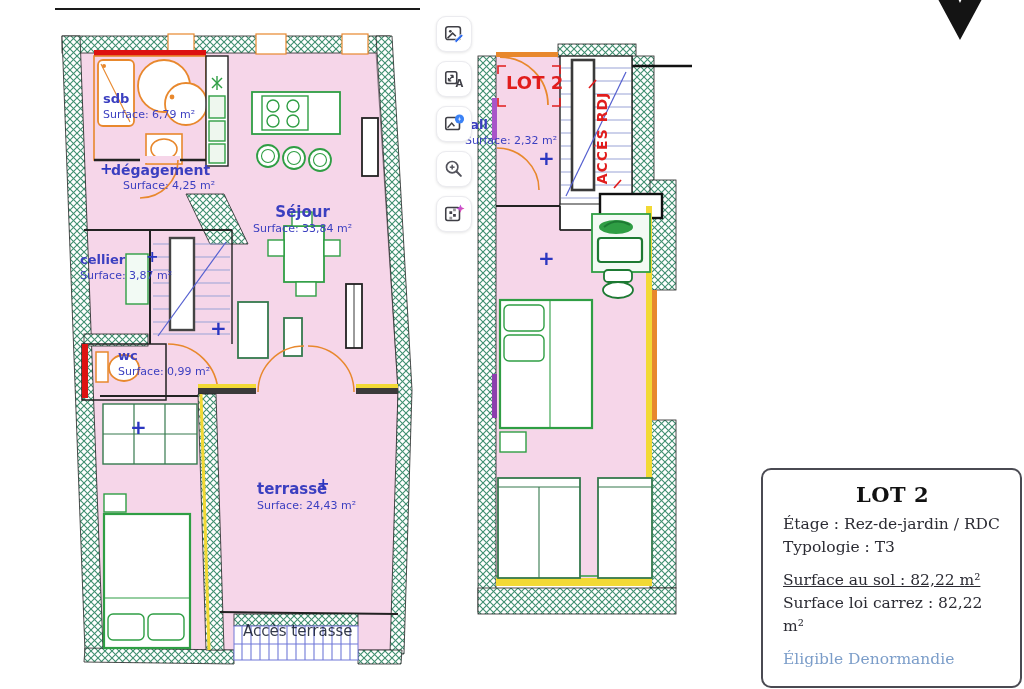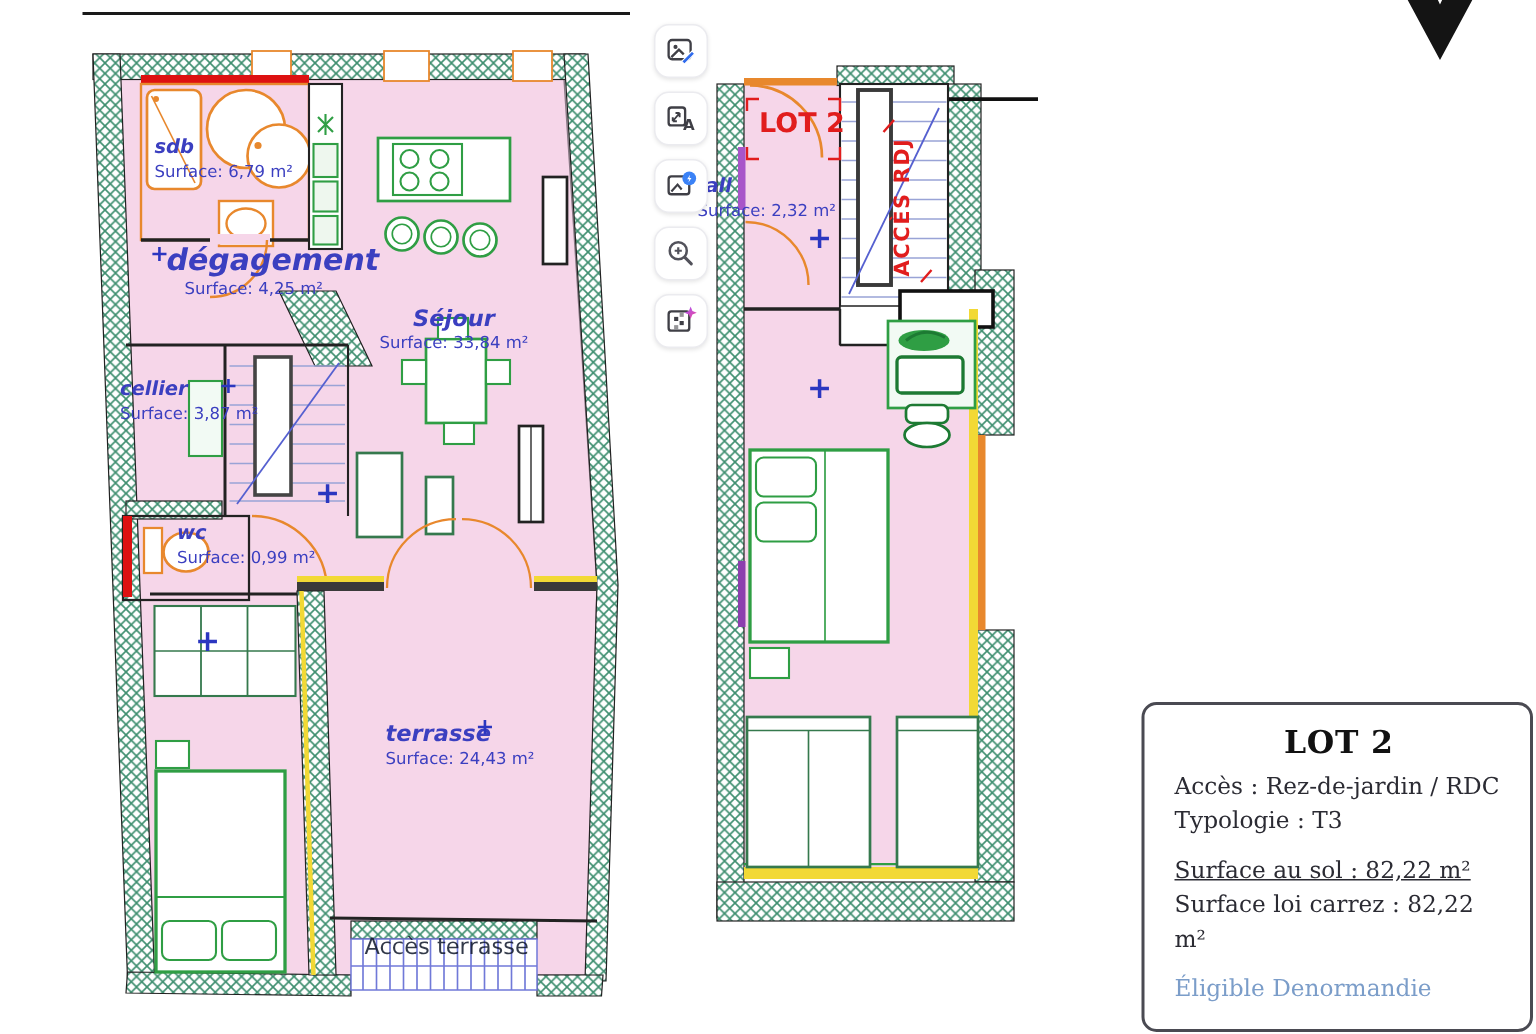--- a/index.html
+++ b/index.html
@@ -3,21 +3,21 @@
 <meta charset="utf-8">
 <style>
   html,body{margin:0;padding:0;}
   body{width:1024px;height:689px;background:#ffffff;font-family:"DejaVu Sans",sans-serif;overflow:hidden;}
   .stage{position:relative;width:1024px;height:689px;background:#fff;overflow:hidden;}
   svg{display:block;}
   .plan-svg{position:absolute;left:0;top:0;}
 
   
   .room-label{position:absolute;color:#3b3fc0;line-height:1.15;pointer-events:none;white-space:nowrap;}
-  .room-label .rname{font-weight:bold;font-size:13px;font-style:italic;}
+  .room-label .rname{font-weight:bold;font-size:13px;}
   .room-label .rname.big{font-size:15px;}
   .room-label .rsurf{font-size:11px;margin-top:2px;}
   .red-label{position:absolute;color:#e11d1d;font-weight:bold;white-space:nowrap;}
   .plus-mark{position:absolute;color:#2b36c0;font-size:20px;font-weight:bold;line-height:1;pointer-events:none;}
   .access-terrasse{position:absolute;color:#0f172a;font-size:15px;opacity:.85;white-space:nowrap;}
   .acces-rdj{position:absolute;left:537px;top:130px;width:130px;text-align:center;transform:rotate(-90deg);transform-origin:center;font-size:14px;letter-spacing:1px;}
 
   
   .toolbar{position:absolute;left:436px;top:16px;display:flex;flex-direction:column;gap:9px;}
   .tool-btn{width:36px;height:36px;background:#fff;border:1px solid #ebebef;border-radius:10px;box-shadow:0 1px 3px rgba(0,0,0,.10);display:flex;align-items:center;justify-content:center;cursor:pointer;padding:0;}
@@ -266,21 +266,21 @@
       <rect x="598" y="478" width="54" height="100" fill="#fff" stroke="#35794d" stroke-width="1.8"></rect>
       <line x1="598" y1="487" x2="652" y2="487" stroke="#35794d" stroke-width="1.1"></line>
     </g>
   </svg>
 
   <div class="room-label" style="left:103px;top:92px;">
     <div class="rname">sdb</div>
     <div class="rsurf">Surface: 6,79 m²</div>
   </div>
   <div class="room-label" style="left:111px;top:162px;">
-    <div class="rname" style="font-size:20px;text-align:right;">dégagement</div>
+    <div class="rname" style="font-size:14px;">dégagement</div>
     <div class="rsurf" style="margin-left:12px;">Surface: 4,25 m²</div>
   </div>
   <div class="room-label" style="left:253px;top:204px;text-align:center;">
     <div class="rname big">Séjour</div>
     <div class="rsurf">Surface: 33,84 m²</div>
   </div>
   <div class="room-label" style="left:80px;top:253px;">
     <div class="rname">cellier</div>
     <div class="rsurf">Surface: 3,87 m²</div>
   </div>
@@ -349,21 +349,21 @@
         <rect x="11" y="12" width="3" height="3" fill="#3f3f46"></rect>
         <rect x="7" y="15" width="3" height="3" fill="#3f3f46" opacity=".55"></rect>
         <rect x="11" y="6" width="3" height="3" fill="#3f3f46" opacity=".55"></rect>
         <path d="M19,1.5 L20.3,4.7 L23.5,6 L20.3,7.3 L19,10.5 L17.7,7.3 L14.5,6 L17.7,4.7 Z" fill="url(#starGrad)"></path>
       </svg>
     </button>
   </div>
 
   <div class="lot-card">
     <div class="title">LOT 2</div>
-    <div class="row">Accès : Rez-de-jardin / RDC</div>
+    <div class="row">Étage : Rez-de-jardin / RDC</div>
     <div class="row">Typologie : T3</div>
     <div class="row gap">Surface au sol : 82,22 m²</div>
     <div class="row">Surface loi carrez : 82,22 m²</div>
     <div class="link first">Éligible Denormandie</div>
 
   </div>
 
   <svg class="brand-logo" width="72" height="60" viewBox="0 0 72 60">
     <path d="M2,10 Q8,3 15,1" fill="none" stroke="#9a9a9a" stroke-width="1.2" opacity=".7"></path>
     <path d="M70,10 Q64,3 57,1" fill="none" stroke="#9a9a9a" stroke-width="1.2" opacity=".7"></path>

